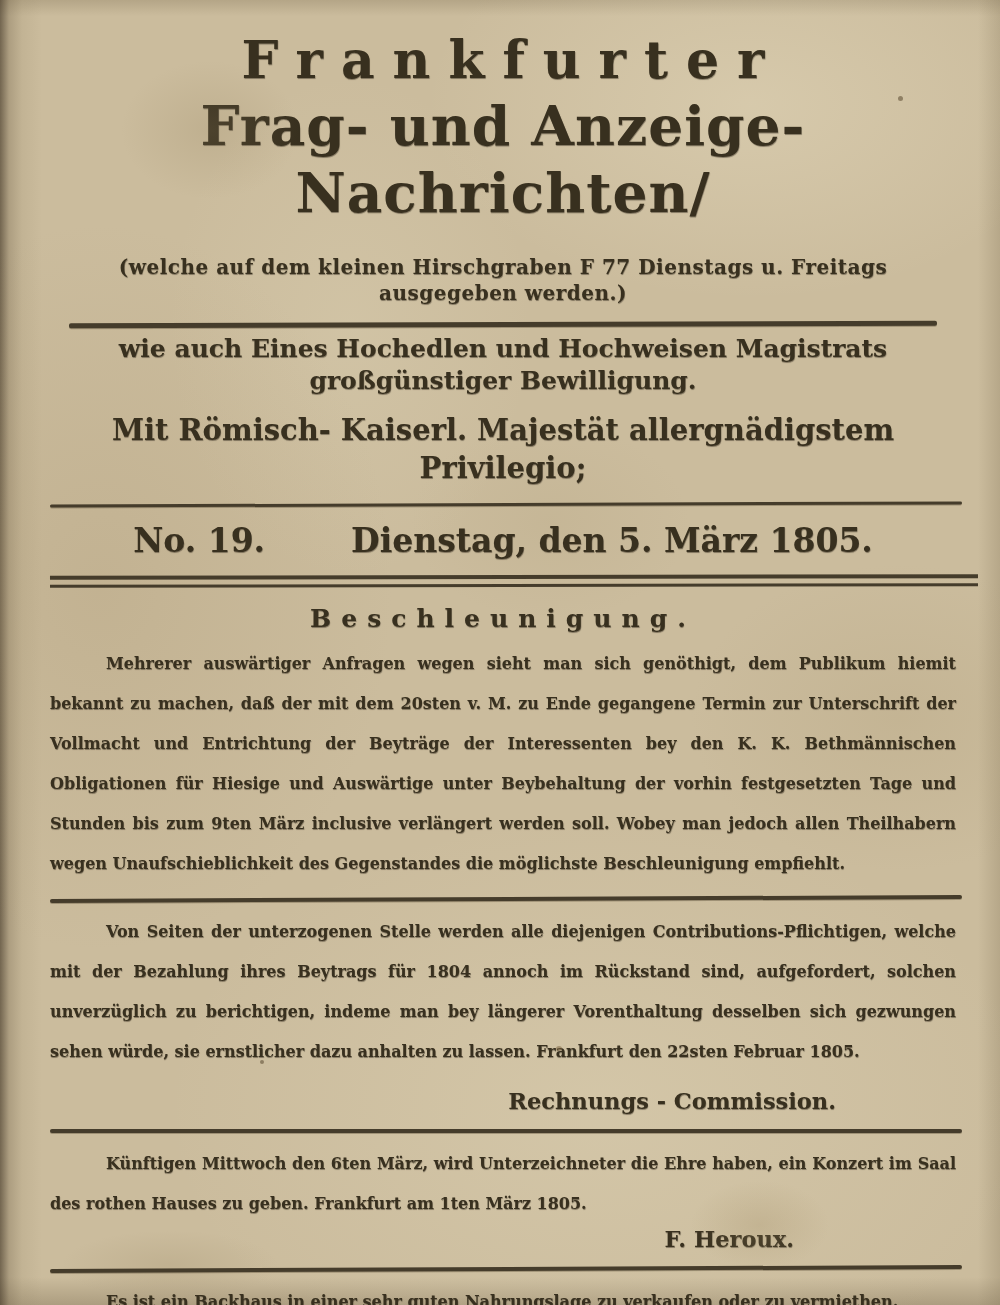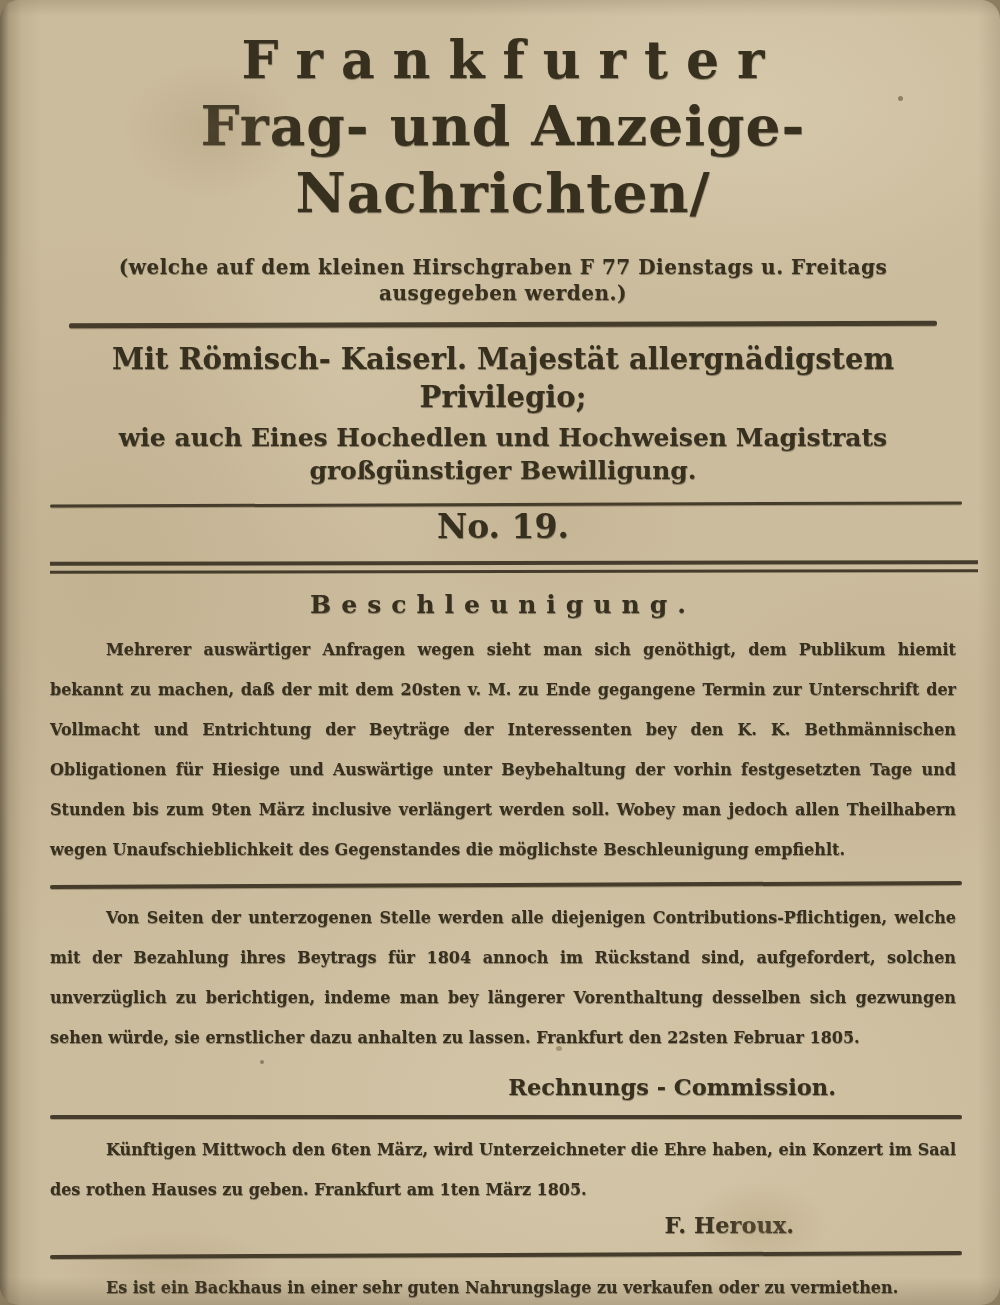--- a/index.html
+++ b/index.html
@@ -20,36 +20,35 @@
       radial-gradient(ellipse 500px 300px at 75% 8%, rgba(236,226,198,0.35), transparent 65%),
       radial-gradient(ellipse 420px 520px at 10% 45%, rgba(168,148,112,0.25), transparent 70%),
       radial-gradient(ellipse 620px 420px at 60% 85%, rgba(229,219,190,0.32), transparent 70%),
       radial-gradient(ellipse 300px 220px at 90% 55%, rgba(175,157,120,0.25), transparent 70%),
       radial-gradient(ellipse 260px 360px at 35% 25%, rgba(223,213,184,0.28), transparent 70%),
       radial-gradient(ellipse 200px 140px at 55% 40%, rgba(173,156,120,0.18), transparent 70%),
       linear-gradient(90deg, rgba(60,48,32,0.62) 0, rgba(108,93,68,0.32) 9px, rgba(148,133,102,0.16) 22px, rgba(148,133,102,0) 42px),
       linear-gradient(270deg, rgba(128,113,84,0.28) 0, rgba(128,113,84,0) 22px),
       linear-gradient(180deg, rgba(128,113,84,0.30) 0, rgba(128,113,84,0) 16px),
       linear-gradient(0deg, rgba(118,103,76,0.36) 0, rgba(118,103,76,0) 28px);
-    border-radius: 19px;
   }
   .content{padding:30px 44px 0 50px;}
   .t{
     font-weight:700;
     text-shadow:0.4px 0.5px 0.7px rgba(42,34,22,0.45);
   }
   .title1{font-size:52px;line-height:1.15;text-align:center;letter-spacing:18px;text-indent:18px;}
   .title2{font-size:55px;line-height:1.22;text-align:center;letter-spacing:1px;margin-top:2px;}
   .subtitle{font-size:20px;line-height:1.3;text-align:center;margin-top:28px;letter-spacing:0.5px;}
   .rule{background:var(--rule);margin:0 auto;border-radius:2px;box-shadow:0 1px 0 rgba(90,78,56,0.4);}
   .rule-1{width:868px;height:5px;margin-top:16px;transform:rotate(-0.15deg);}
   .priv1{font-size:29px;line-height:1.3;text-align:center;margin-top:14px;}
   .priv2{font-size:25px;line-height:1.3;text-align:center;margin-top:6px;}
   .rule-2{width:912px;height:3px;margin-top:16px;transform:rotate(-0.2deg);}
-  .dateline{display:flex;justify-content:center;gap:86px;font-size:33px;line-height:1.3;}
+  .dateline{display:flex;justify-content:center;gap:86px;font-size:33px;line-height:1.3;margin-top:14px;}
   .rule-double{width:928px;margin:12px auto 0;height:5px;border-top:4px solid var(--rule);border-bottom:3px solid var(--rule);transform:rotate(-0.1deg);}
   .sec-heading{font-size:25px;line-height:1.3;letter-spacing:10px;text-align:center;margin-top:16px;}
   .para{font-size:16px;line-height:40px;text-align:justify;text-indent:56px;margin-top:8px;}
   .sig{font-size:22.5px;line-height:29px;text-align:right;margin-top:1px;}
   .sig-rechnungs{padding-right:120px;margin-top:15px;}
   .sig-heroux{padding-right:162px;}
   .rule-sec{width:912px;height:4px;margin:13px auto 11px;}
   .rule-sec.tilt{transform:rotate(-0.25deg);}
   .stain{position:absolute;border-radius:50%;pointer-events:none;}
   .stain-a{left:690px;top:1180px;width:140px;height:90px;background:radial-gradient(ellipse,rgba(160,140,100,0.25),transparent 70%);}
@@ -73,27 +72,28 @@
 
   <div class="content">
 
     <header>
       <div class="t title1">Frankfurter</div>
       <div class="t title2">Frag- und Anzeige-Nachrichten/</div>
       <div class="t subtitle">(welche auf dem kleinen Hirschgraben F 77 Dienstags u. Freitags ausgegeben werden.)</div>
 
       <div class="rule rule-1"></div>
 
+      <div class="t priv2">wie auch Eines Hochedlen und Hochweisen Magistrats großgünstiger Bewilligung.</div>
       <div class="t priv1">Mit Römisch- Kaiserl. Majestät allergnädigstem Privilegio;</div>
-      <div class="t priv2">wie auch Eines Hochedlen und Hochweisen Magistrats großgünstiger Bewilligung.</div>
 
       <div class="rule rule-2"></div>
 
       <div class="t dateline">
         <span>No. 19.</span>
+        <span>Dienstag, den 5. März 1805.</span>
       </div>
 
       <div class="rule-double"></div>
     </header>
 
     <section>
       <div class="t sec-heading">Beschleunigung.</div>
       <p class="t para" style="margin-block:8px 0;">Mehrerer auswärtiger Anfragen wegen sieht man sich genöthigt, dem Publikum hiemit bekannt zu machen, daß der mit dem 20sten v. M. zu Ende gegangene Termin zur Unterschrift der Vollmacht und Entrichtung der Beyträge der Interessenten bey den K. K. Bethmännischen Obligationen für Hiesige und Auswärtige unter Beybehaltung der vorhin festgesetzten Tage und Stunden bis zum 9ten März inclusive verlängert werden soll.  Wobey man jedoch allen Theilhabern wegen Unaufschieblichkeit des Gegenstandes die möglichste Beschleunigung empfiehlt.</p>
     </section>
 

